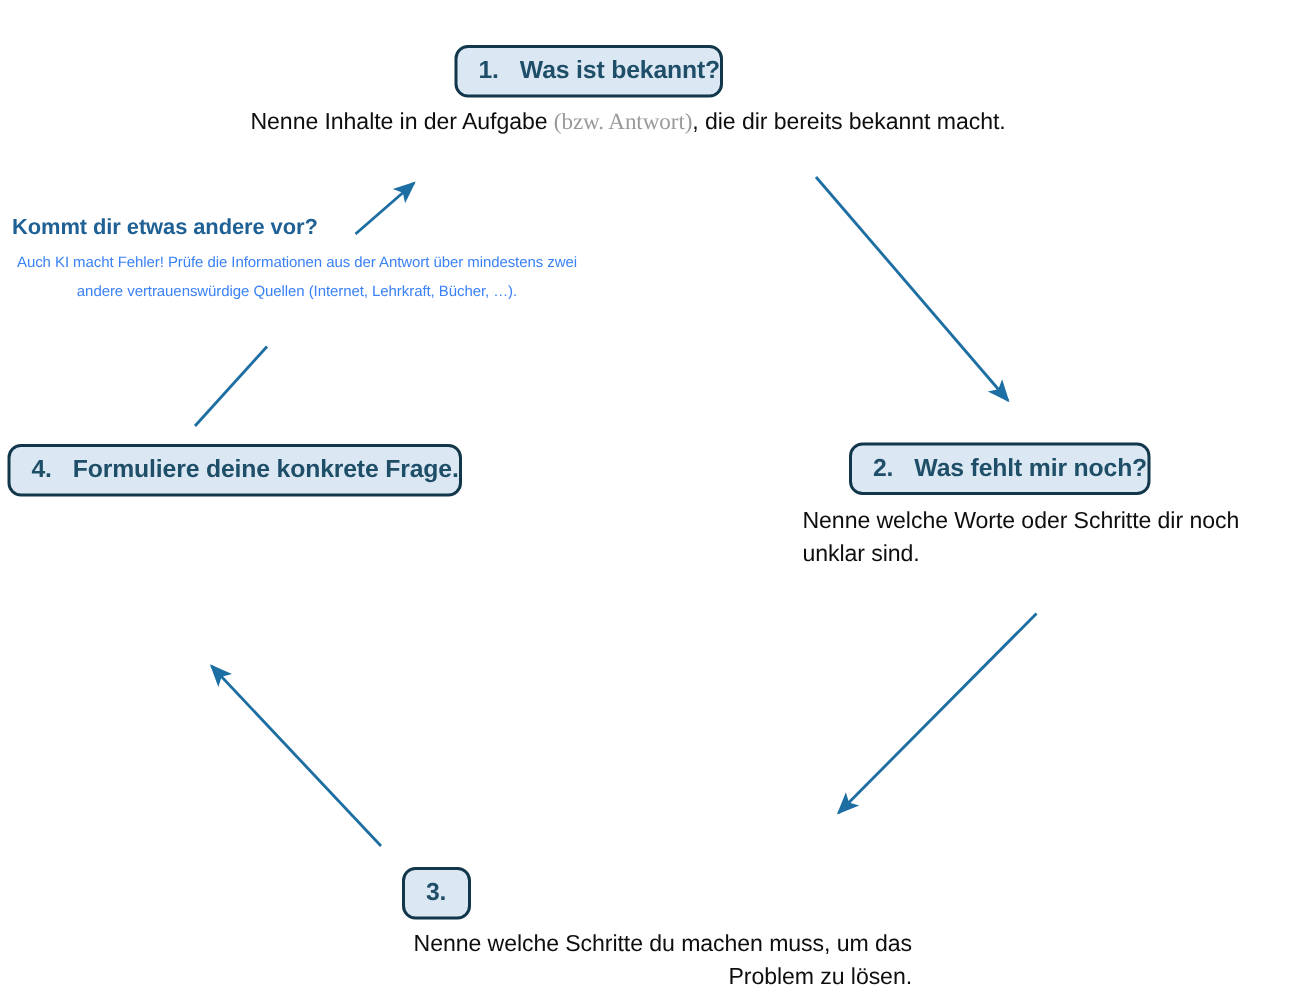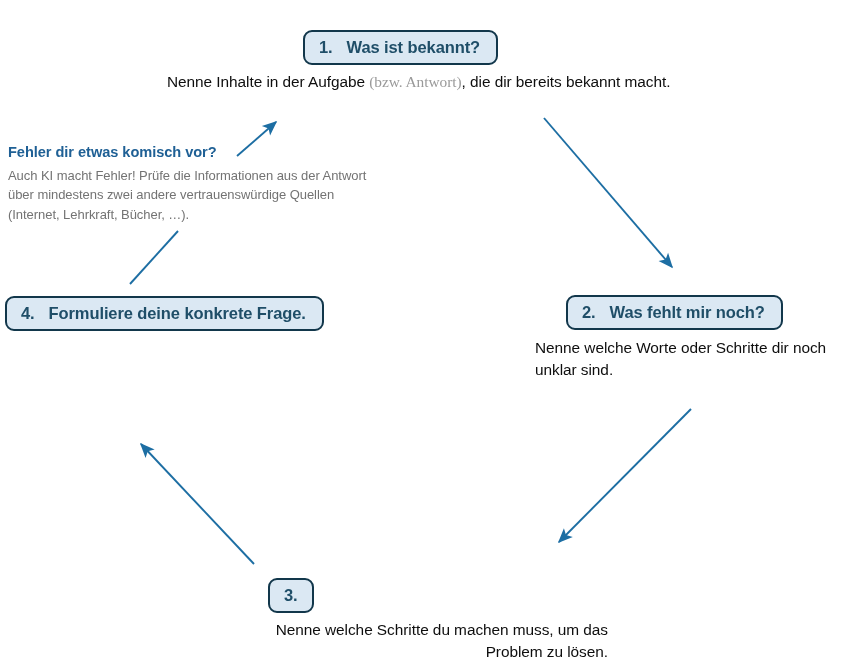--- a/index.html
+++ b/index.html
@@ -38,21 +38,21 @@
     letter-spacing: -0.1px;
     display: flex;
     align-items: center;
     white-space: nowrap;
   }
   .step-num {
     padding-left: 14px;
     padding-right: 14px;
   }
   .step-title {
-    padding-right: 16px;
+    padding-right: 0;
   }
   .desc {
     position: absolute;
     font-size: 15.4px;
     line-height: 21.5px;
     color: #0e0e0e;
     letter-spacing: -0.05px;
   }
   .desc .muted {
     color: #9a9a9a;
@@ -60,24 +60,25 @@
   }
   .note-title {
     position: absolute;
     font-size: 14.6px;
     font-weight: bold;
     color: #1f6095;
     letter-spacing: -0.05px;
   }
   .note-body {
     position: absolute;
-    font-size: 13px;
+    font-size: 10px;
     line-height: 19.4px;
-    color: #737373;
+    color: #3b82f6;
     letter-spacing: -0.05px;
+    text-align: center;
   }
 
   
   #box1 { left: 303px; top: 30px; height: 35px; }
   #desc1 { left: 167px; top: 71px; width: 560px; }
 
   #box2 { left: 566px; top: 295px; height: 35px; }
   #desc2 { left: 535px; top: 337px; width: 330px; }
 
   #box3 { left: 268px; top: 578px; height: 35px; }
@@ -127,16 +128,16 @@
   <div class="step-box" id="box3">
     <span class="step-num">3.</span>
   </div>
   <div class="desc" id="desc3">Nenne welche Schritte du machen muss, um das Problem zu lösen.</div>
 
   <div class="step-box" id="box4">
     <span class="step-num">4.</span>
     <span class="step-title">Formuliere deine konkrete Frage.</span>
   </div>
 
-  <div class="note-title" id="note-title">Fehler dir etwas komisch vor?</div>
+  <div class="note-title" id="note-title">Kommt dir etwas andere vor?</div>
   <div class="note-body" id="note-body">Auch KI macht Fehler! Prüfe die Informationen aus der Antwort über mindestens zwei andere vertrauenswürdige Quellen (Internet, Lehrkraft, Bücher, …).</div>
 
 </div>
 
 </body></html>

